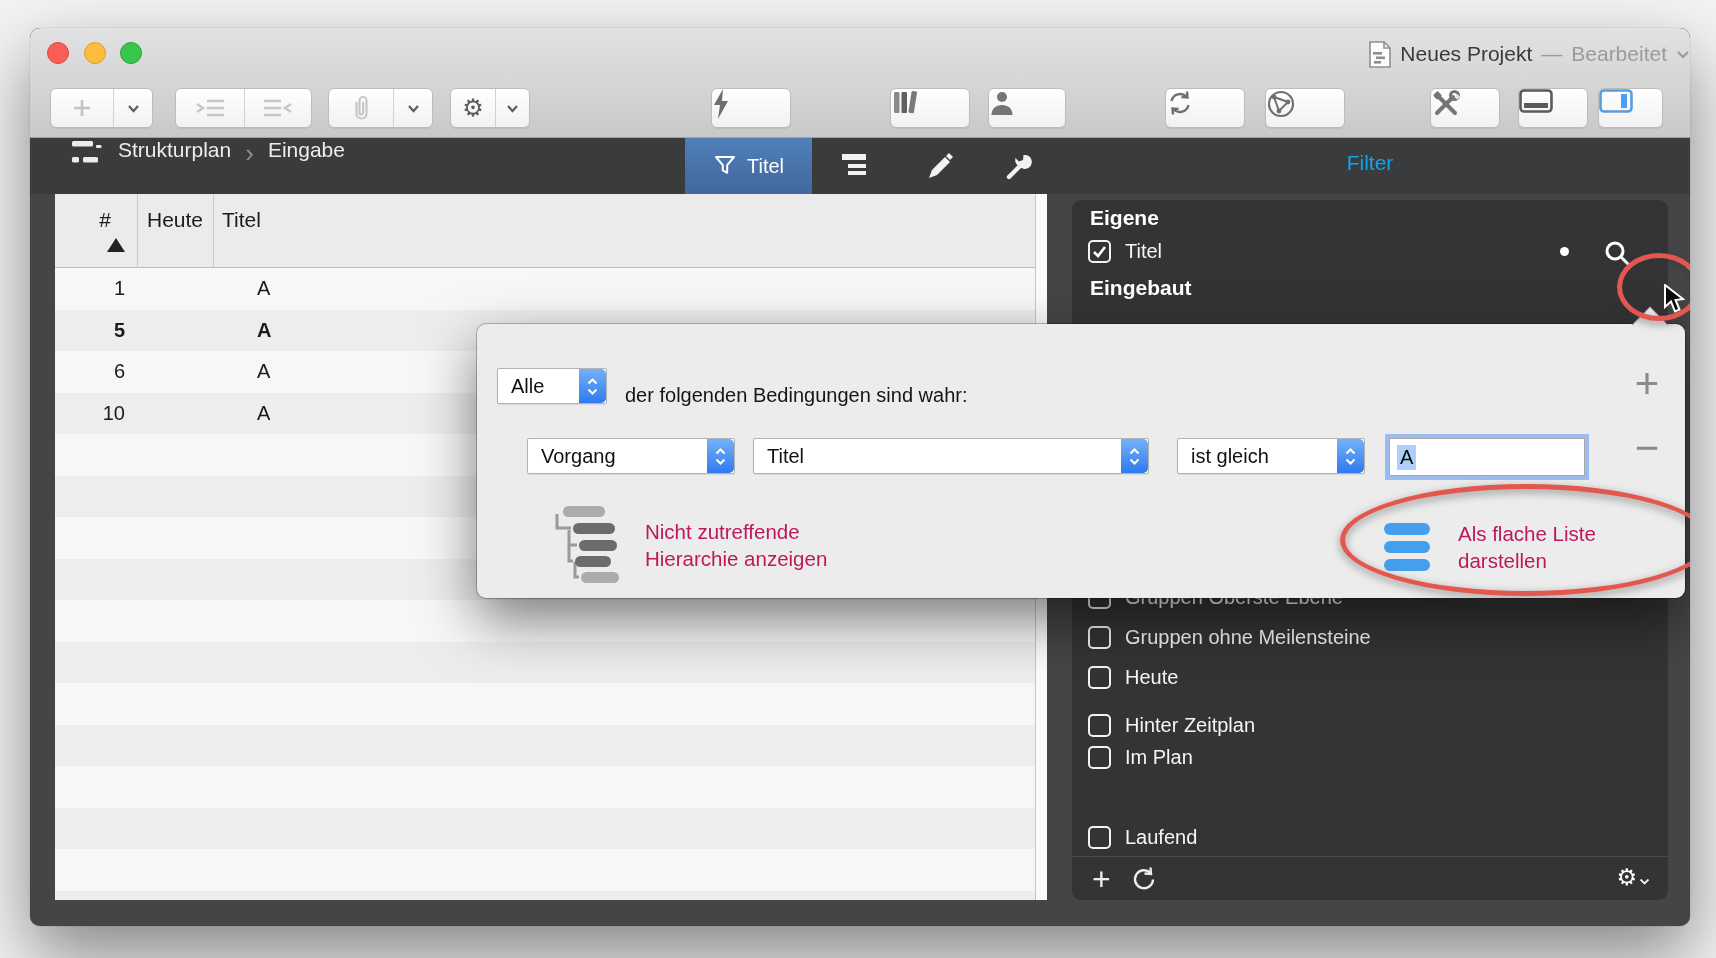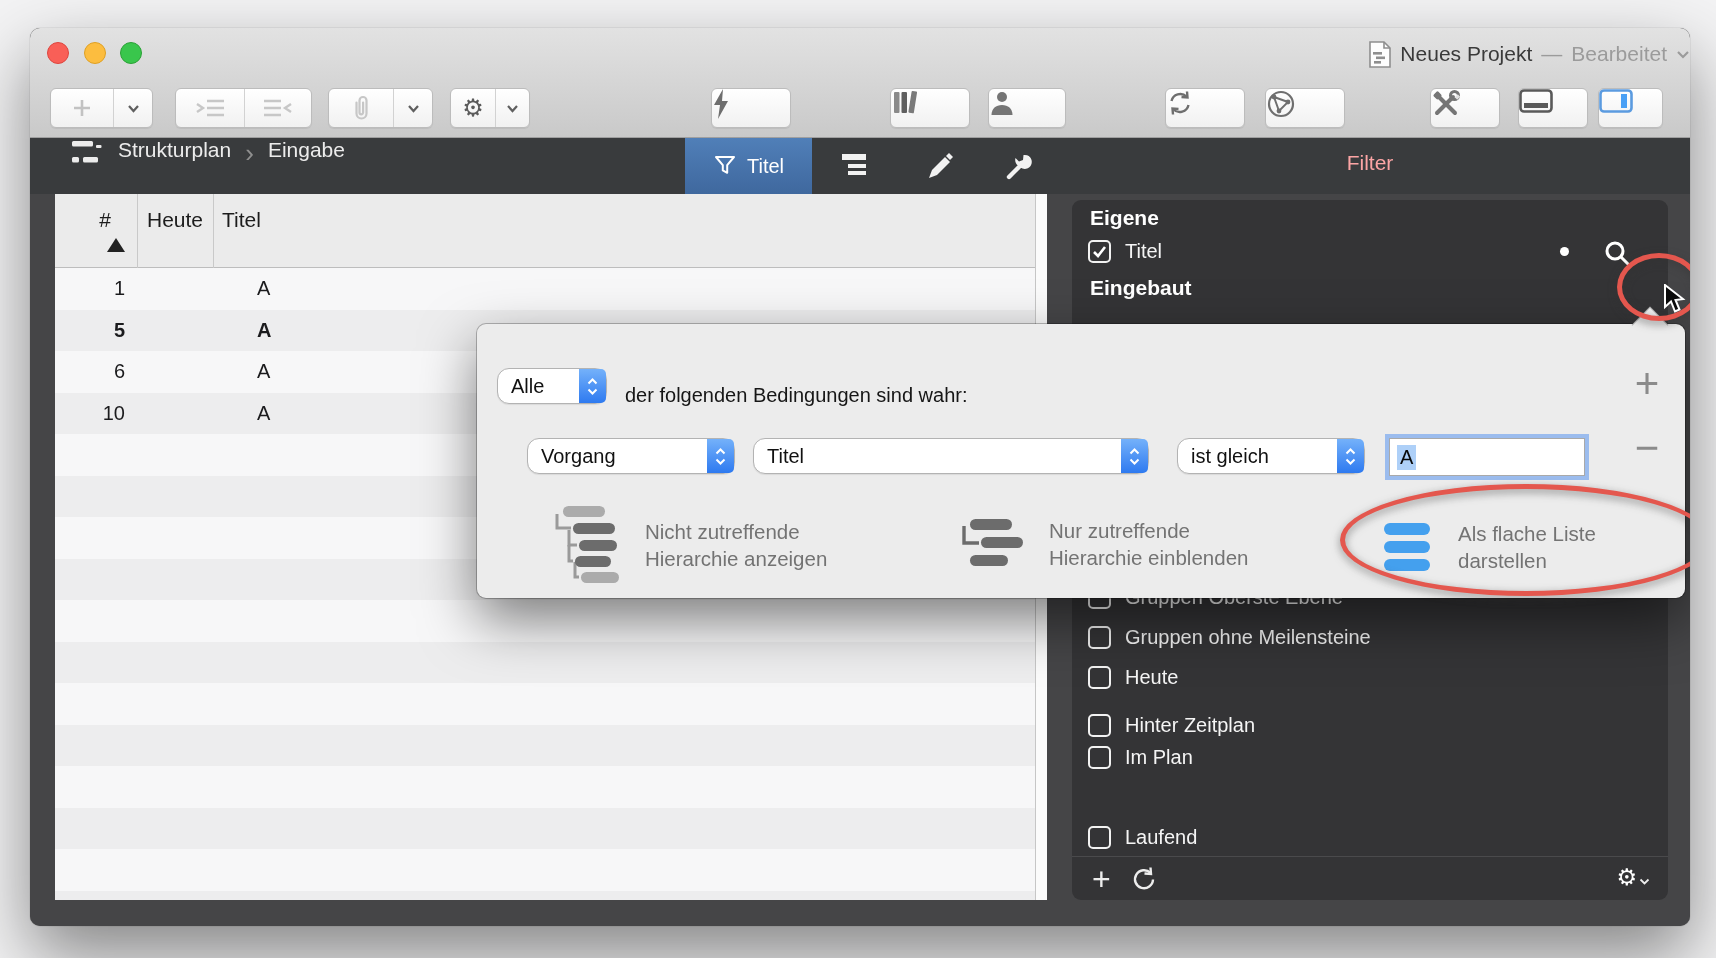--- a/index.html
+++ b/index.html
@@ -35,21 +35,21 @@
   
   .navbar { position:absolute; left:0; top:110px; width:1660px; height:56px; background:#393b3d; }
   .crumb { position:absolute; top:0; height:56px; display:flex; align-items:flex-start; gap:12px; left:40px; }
   .crumb-label { color:#ececec; font-size:21px; }
   .crumb-sep { color:#8f8f8f; font-size:26px; margin:0 2px 3px 2px; }
   .nav-filter-btn { position:absolute; left:655px; top:0; width:127px; height:56px;
     background:linear-gradient(#507fb8,#3f689e); display:flex; align-items:center; justify-content:center; gap:10px; }
   .nav-filter-btn span { color:#fff; font-size:20px; }
   .nav-icon { position:absolute; top:5px; width:52px; height:46px; display:flex; align-items:center; justify-content:center; }
   .panel-heading { position:absolute; left:1042px; top:13px; width:596px; height:30px;
-    text-align:center; color:#fca5a5; font-size:21px; }
+    text-align:center; color:#0ea5e9; font-size:21px; }
 
   
   .table { position:absolute; left:25px; top:166px; width:980px; height:706px; background:#fff; }
   .thead { position:absolute; left:0; top:0; width:100%; height:74px; background:#ebebeb;
     border-bottom:1px solid #bdbdbd; }
   .thead .colsep { position:absolute; top:0; width:1px; height:74px; background:#c9c9c9; }
   .th { position:absolute; top:14px; font-size:21px; color:#1c1c1c; }
   .sort-asc { position:absolute; left:52px; top:44px; width:0; height:0;
     border-left:9px solid transparent; border-right:9px solid transparent; border-bottom:14px solid #222; }
   .trow { position:absolute; left:0; width:100%; height:41.5px; display:flex; align-items:center; font-size:20px; color:#1b1b1d; }
@@ -79,33 +79,33 @@
   .plus-glyph { font-size:32px; font-weight:200; line-height:1; }
   .pgear { position:absolute; right:18px; top:7px; color:#fff; font-size:23px; display:flex; align-items:center; }
 
   
   .popover { position:absolute; left:447px; top:296px; width:1208px; height:274px;
     background:#ececec; border-radius:9px; z-index:20;
     box-shadow:0 0 0 1px rgba(0,0,0,.25), 0 22px 55px rgba(0,0,0,.5); }
   .pop-arrow { position:absolute; left:1160px; top:-12px; width:26px; height:26px; background:#ececec;
     transform:rotate(45deg); border-left:1px solid rgba(0,0,0,.25); border-top:1px solid rgba(0,0,0,.25); }
   .pop-label { position:absolute; font-size:20px; color:#161616; }
-  .select { position:absolute; height:36px; background:#fff; border:1px solid #b3b3b3; border-radius:12px;
+  .select { position:absolute; height:36px; background:#fff; border:1px solid #b3b3b3; border-radius:2px;
     display:flex; align-items:center; box-shadow:0 1px 1px rgba(0,0,0,.08); }
   .select .val { flex:1; padding-left:13px; font-size:20px; color:#111; }
   .stepper { width:27px; height:34px; margin-right:0; border-radius:0 5px 5px 0;
     background:linear-gradient(#74b1fa,#2e7af0); display:flex; flex-direction:column;
     align-items:center; justify-content:center; gap:3px; }
   .tinput { position:absolute; height:38px; background:#fff; border:1px solid #a9a9a9;
     box-shadow:0 0 0 4px rgba(90,150,240,.55); display:flex; align-items:center; }
   .tinput .tval { margin-left:7px; font-size:20px; color:#0a0a0a; background:#aed0f8; padding:1px 3px; }
   .addrem { position:absolute; left:1146px; width:48px; height:48px; color:#8b8b8b;
     display:flex; align-items:center; justify-content:center; }
   .option { position:absolute; display:flex; align-items:center; gap:26px; }
-  .opt-text { font-size:20.5px; color:#737373; line-height:1.32; }
+  .opt-text { font-size:20.5px; color:#be185d; line-height:1.32; }
 
   
   .anno { position:absolute; border:5px solid #e4574e; border-radius:50%; z-index:40;
     filter:drop-shadow(0 3px 4px rgba(50,50,50,.55)); }
   .anno-search { left:1587px; top:225px; width:84px; height:68px; }
   .anno-flat { left:1310px; top:456px; width:372px; height:112px; }
   .cursor { position:absolute; left:1632px; top:256px; z-index:50; }
 </style>
 </head>
 <body>
@@ -452,32 +452,20 @@
           <rect x="32" y="36" width="38" height="11" rx="5.5" fill="#6c6c6c"></rect>
           <rect x="28" y="52" width="36" height="11" rx="5.5" fill="#6c6c6c"></rect>
           <rect x="34" y="68" width="38" height="11" rx="5.5" fill="#ababab"></rect>
         </svg>
         <div class="opt-text">
           <div>Nicht zutreffende</div>
           <div>Hierarchie anzeigen</div>
         </div>
       </div>
 
-      <div class="option" style="left:480px; top:193px;">
-        <svg width="66" height="54" viewBox="0 0 66 54">
-          <path d="M7 9 V26 H22" fill="none" stroke="#6c6c6c" stroke-width="3.4"></path>
-          <rect x="13" y="2" width="42" height="11" rx="5.5" fill="#6c6c6c"></rect>
-          <rect x="24" y="20" width="42" height="11" rx="5.5" fill="#6c6c6c"></rect>
-          <rect x="13" y="38" width="38" height="11" rx="5.5" fill="#6c6c6c"></rect>
-        </svg>
-        <div class="opt-text">
-          <div>Nur zutreffende</div>
-          <div>Hierarchie einblenden</div>
-        </div>
-      </div>
 
       <div class="option" style="left:905px; top:196px;">
         <svg width="50" height="52" viewBox="0 0 50 52">
           <rect x="2" y="2" width="46" height="12" rx="6" fill="#44a0ee"></rect>
           <rect x="2" y="20" width="46" height="12" rx="6" fill="#44a0ee"></rect>
           <rect x="2" y="38" width="46" height="12" rx="6" fill="#44a0ee"></rect>
         </svg>
         <div class="opt-text">
           <div>Als flache Liste</div>
           <div>darstellen</div>

